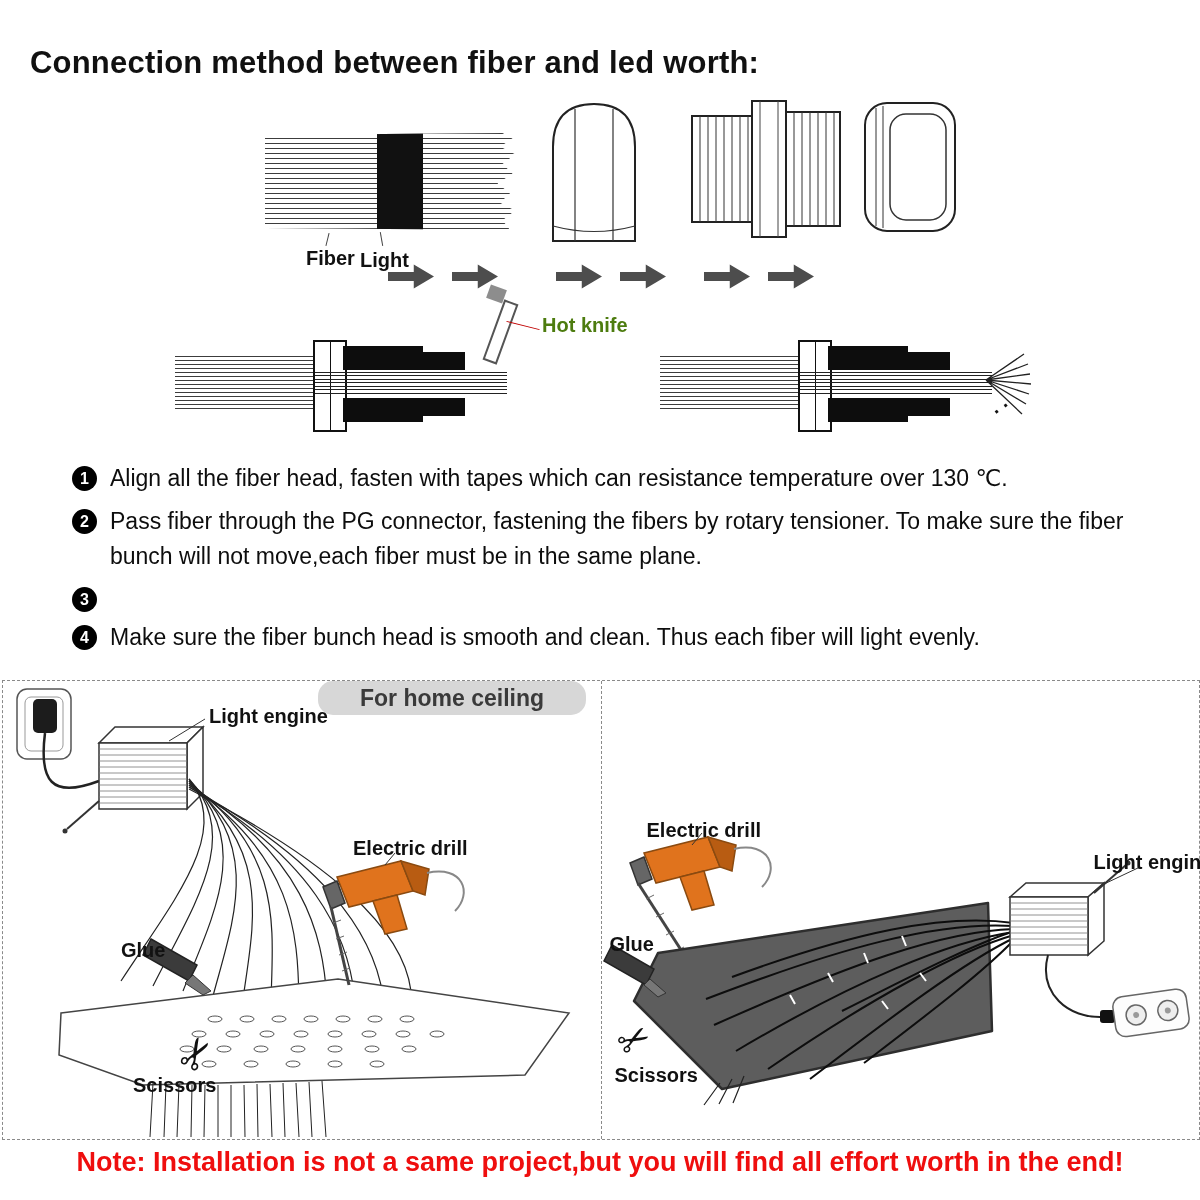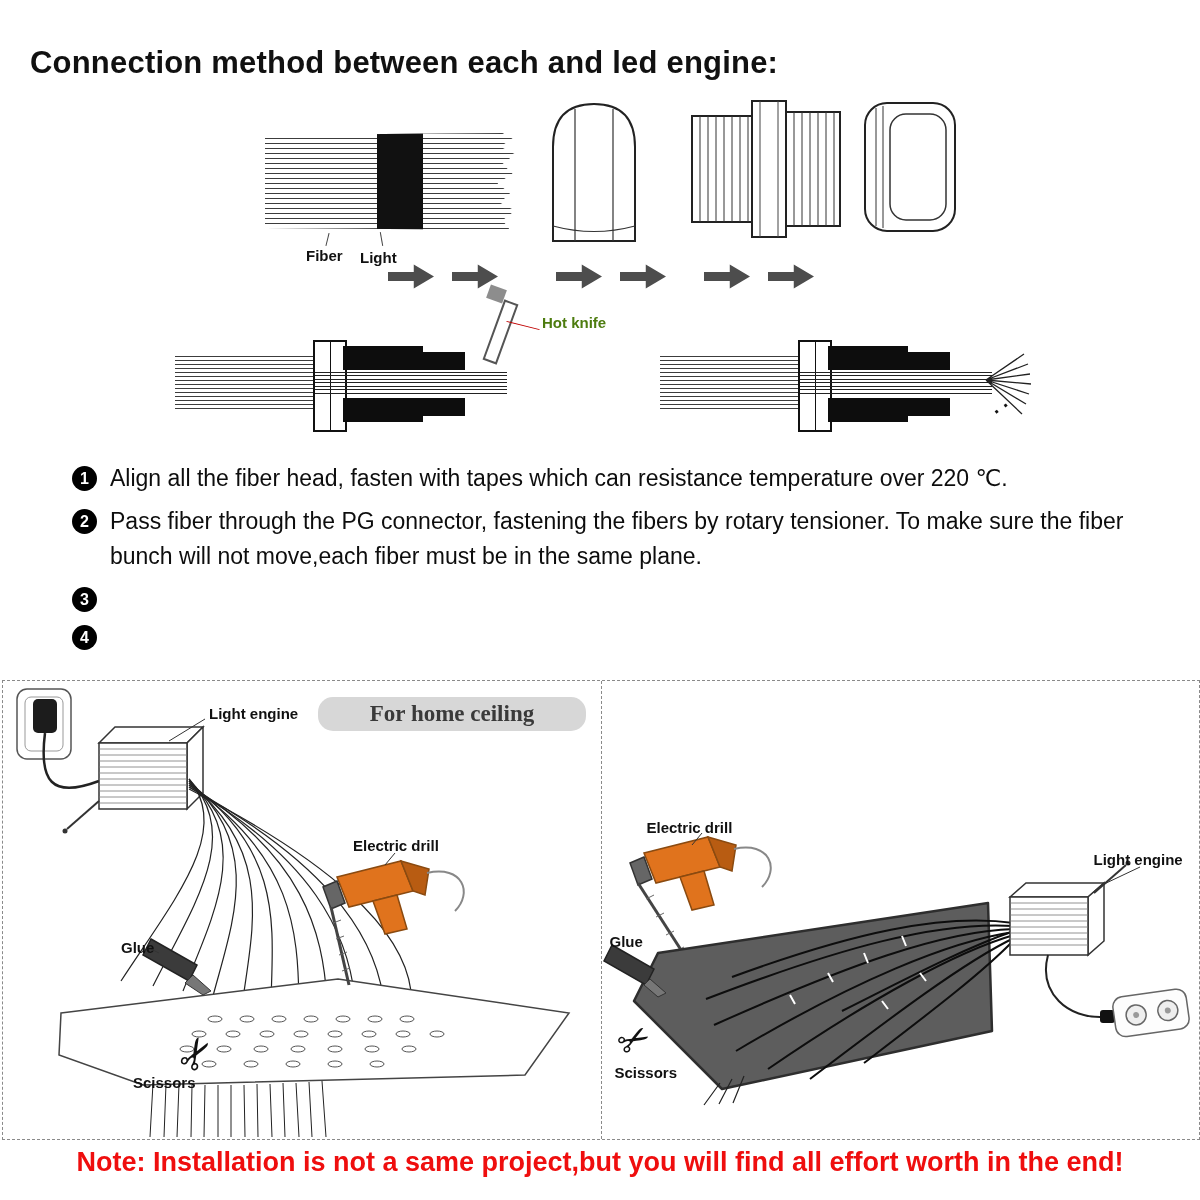--- a/index.html
+++ b/index.html
@@ -5,21 +5,21 @@
   html,body{margin:0;padding:0;}
   body{width:1200px;height:1200px;position:relative;background:#fff;
        font-family:"Liberation Sans","DejaVu Sans",sans-serif;color:#111;overflow:hidden;}
   .abs{position:absolute;}
   #title{left:30px;top:24px;font-size:31px;font-weight:bold;letter-spacing:.2px;}
   
   .fiber-bundle{left:265px;top:133px;width:250px;height:97px;
     background:repeating-linear-gradient(to bottom,#3c3c3c 0 1px,transparent 1px 5px);
     clip-path:polygon(0 2%,95% 0,99% 6%,94% 14%,100% 22%,95% 32%,99% 42%,93% 52%,98% 62%,94% 72%,100% 80%,95% 90%,98% 100%,0 98%);}
   .tape{position:absolute;left:112px;top:0;width:46px;height:100%;background:#111;}
-  .lbl{position:absolute;font-size:15px;font-weight:bold;color:#111;white-space:nowrap;}
+  .lbl{position:absolute;font-size:20px;font-weight:bold;color:#111;white-space:nowrap;}
   .tick{position:absolute;width:1px;background:#444;}
   .barrow{position:absolute;width:46px;height:27px;background:#4d4d4d;
     clip-path:polygon(0 33%,56% 33%,56% 6%,100% 50%,56% 94%,56% 67%,0 67%);}
   
   .assembly{position:absolute;width:345px;height:105px;}
   .bundle2{position:absolute;left:0;top:24px;width:140px;height:56px;
     background:repeating-linear-gradient(to bottom,#3c3c3c 0 1px,transparent 1px 4px);}
   .hexflange{position:absolute;left:138px;top:8px;width:30px;height:88px;background:#fff;border:2px solid #111;}
   .hexline{position:absolute;left:50%;top:0;bottom:0;width:1px;background:#111;}
   .gtop{position:absolute;left:168px;top:14px;width:80px;height:24px;background:#0d0d0d;}
@@ -37,30 +37,30 @@
   .steps{position:absolute;left:72px;top:461px;width:1072px;}
   .step{display:flex;gap:13px;margin-bottom:8px;font-size:23px;line-height:35px;color:#0d0d0d;}
   .stepnum{flex:none;width:25px;height:25px;margin-top:5px;border-radius:50%;background:#000;color:#fff;
     font-size:16px;font-weight:bold;display:flex;align-items:center;justify-content:center;}
   
   .panels{position:absolute;left:2px;top:680px;width:1196px;height:458px;border:1px dashed #8a8a8a;display:flex;}
   .panel{position:relative;width:50%;height:100%;}
   .panel.left{border-right:1px dashed #8a8a8a;}
   .panel-header{position:absolute;height:34px;background:#d7d7d7;border-radius:15px;display:flex;align-items:center;
     justify-content:center;font-size:23px;font-weight:bold;color:#3a3a3a;}
-  .ph-home{left:315px;top:16px;width:268px;font-family:Liberation Serif, serif;}
+  .ph-home{left:315px;top:0;width:268px;}
   .ph-car{left:322px;top:8px;width:218px;}
   .scene{position:absolute;left:0;top:0;}
   .scissors{position:absolute;font-size:42px;color:#111;line-height:1;}
   .note{position:absolute;left:0;top:1147px;width:100%;text-align:center;font-size:27px;font-weight:bold;color:#ef0e0e;}
 </style>
 </head>
 <body>
 
-<h1 class="abs" id="title">Connection method between each and led engine:</h1>
+<h1 class="abs" id="title">Connection method between fiber and led worth:</h1>
 
 <div class="abs fiber-bundle">
   <div class="tape"></div>
 </div>
 <div class="tick" style="left:327px;top:233px;height:13px;transform:rotate(14deg);"></div>
 <div class="tick" style="left:381px;top:232px;height:14px;transform:rotate(-10deg);"></div>
 <span class="lbl" style="left:306px;top:247px;">Fiber</span>
 <span class="lbl" style="left:360px;top:249px;">Light</span>
 
 <div class="barrow" style="left:388px;top:263px;"></div>
@@ -119,31 +119,32 @@
   <div class="fibers-through"></div>
   <svg class="abs" style="left:322px;top:18px;" width="52" height="72" viewBox="0 0 52 72">
     <path d="M4,30 L42,4 M4,30 L46,14 M4,30 L48,24 M4,30 L49,34 M4,30 L47,44 M4,30 L44,54 M4,30 L40,64" stroke="#222" stroke-width="1.3" fill="none"></path>
   </svg>
 </div>
 <span class="dots">. .</span>
 
 <div class="steps">
   <div class="step">
     <span class="stepnum">1</span>
-    <span>Align all the fiber head, fasten with tapes which can resistance temperature over 220 ℃.</span>
+    <span>Align all the fiber head, fasten with tapes which can resistance temperature over 130 ℃.</span>
   </div>
   <div class="step">
     <span class="stepnum">2</span>
     <span>Pass fiber through the PG connector, fastening the fibers by rotary tensioner. To make sure the fiber bunch will not move,each fiber must be in the same plane.</span>
   </div>
   <div class="step">
     <span class="stepnum">3</span>
   </div>
   <div class="step">
     <span class="stepnum">4</span>
+    <span>Make sure the fiber bunch head is smooth and clean. Thus each fiber will light evenly.</span>
   </div>
 </div>
 
 <div class="panels">
 
   <div class="panel left">
     <svg class="scene" width="598" height="456" viewBox="0 0 598 456">
 
       <g>
         <rect x="14" y="8" width="54" height="70" rx="10" fill="#fff" stroke="#555" stroke-width="1.5"></rect>

